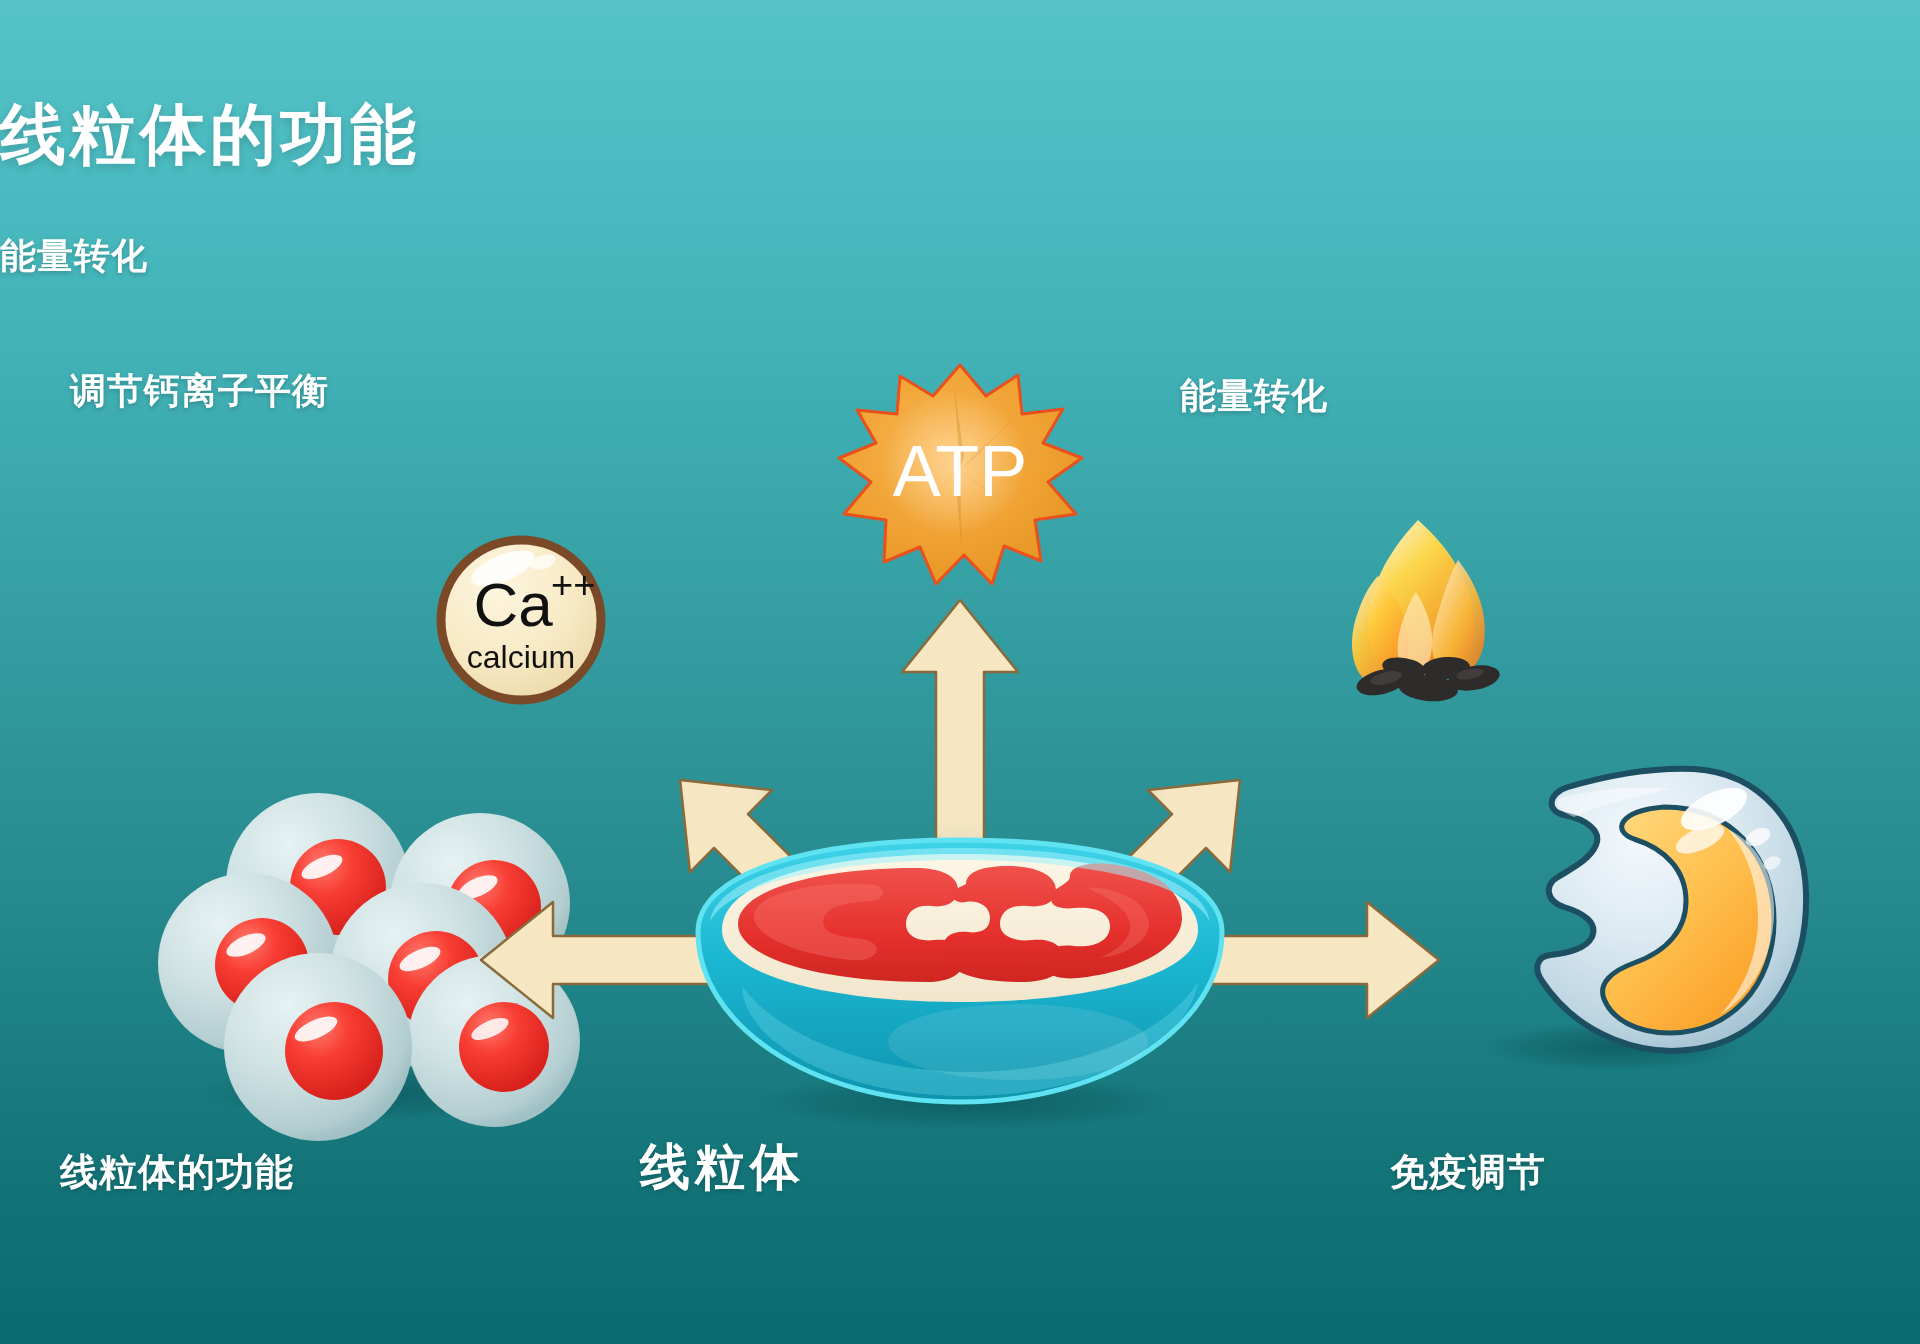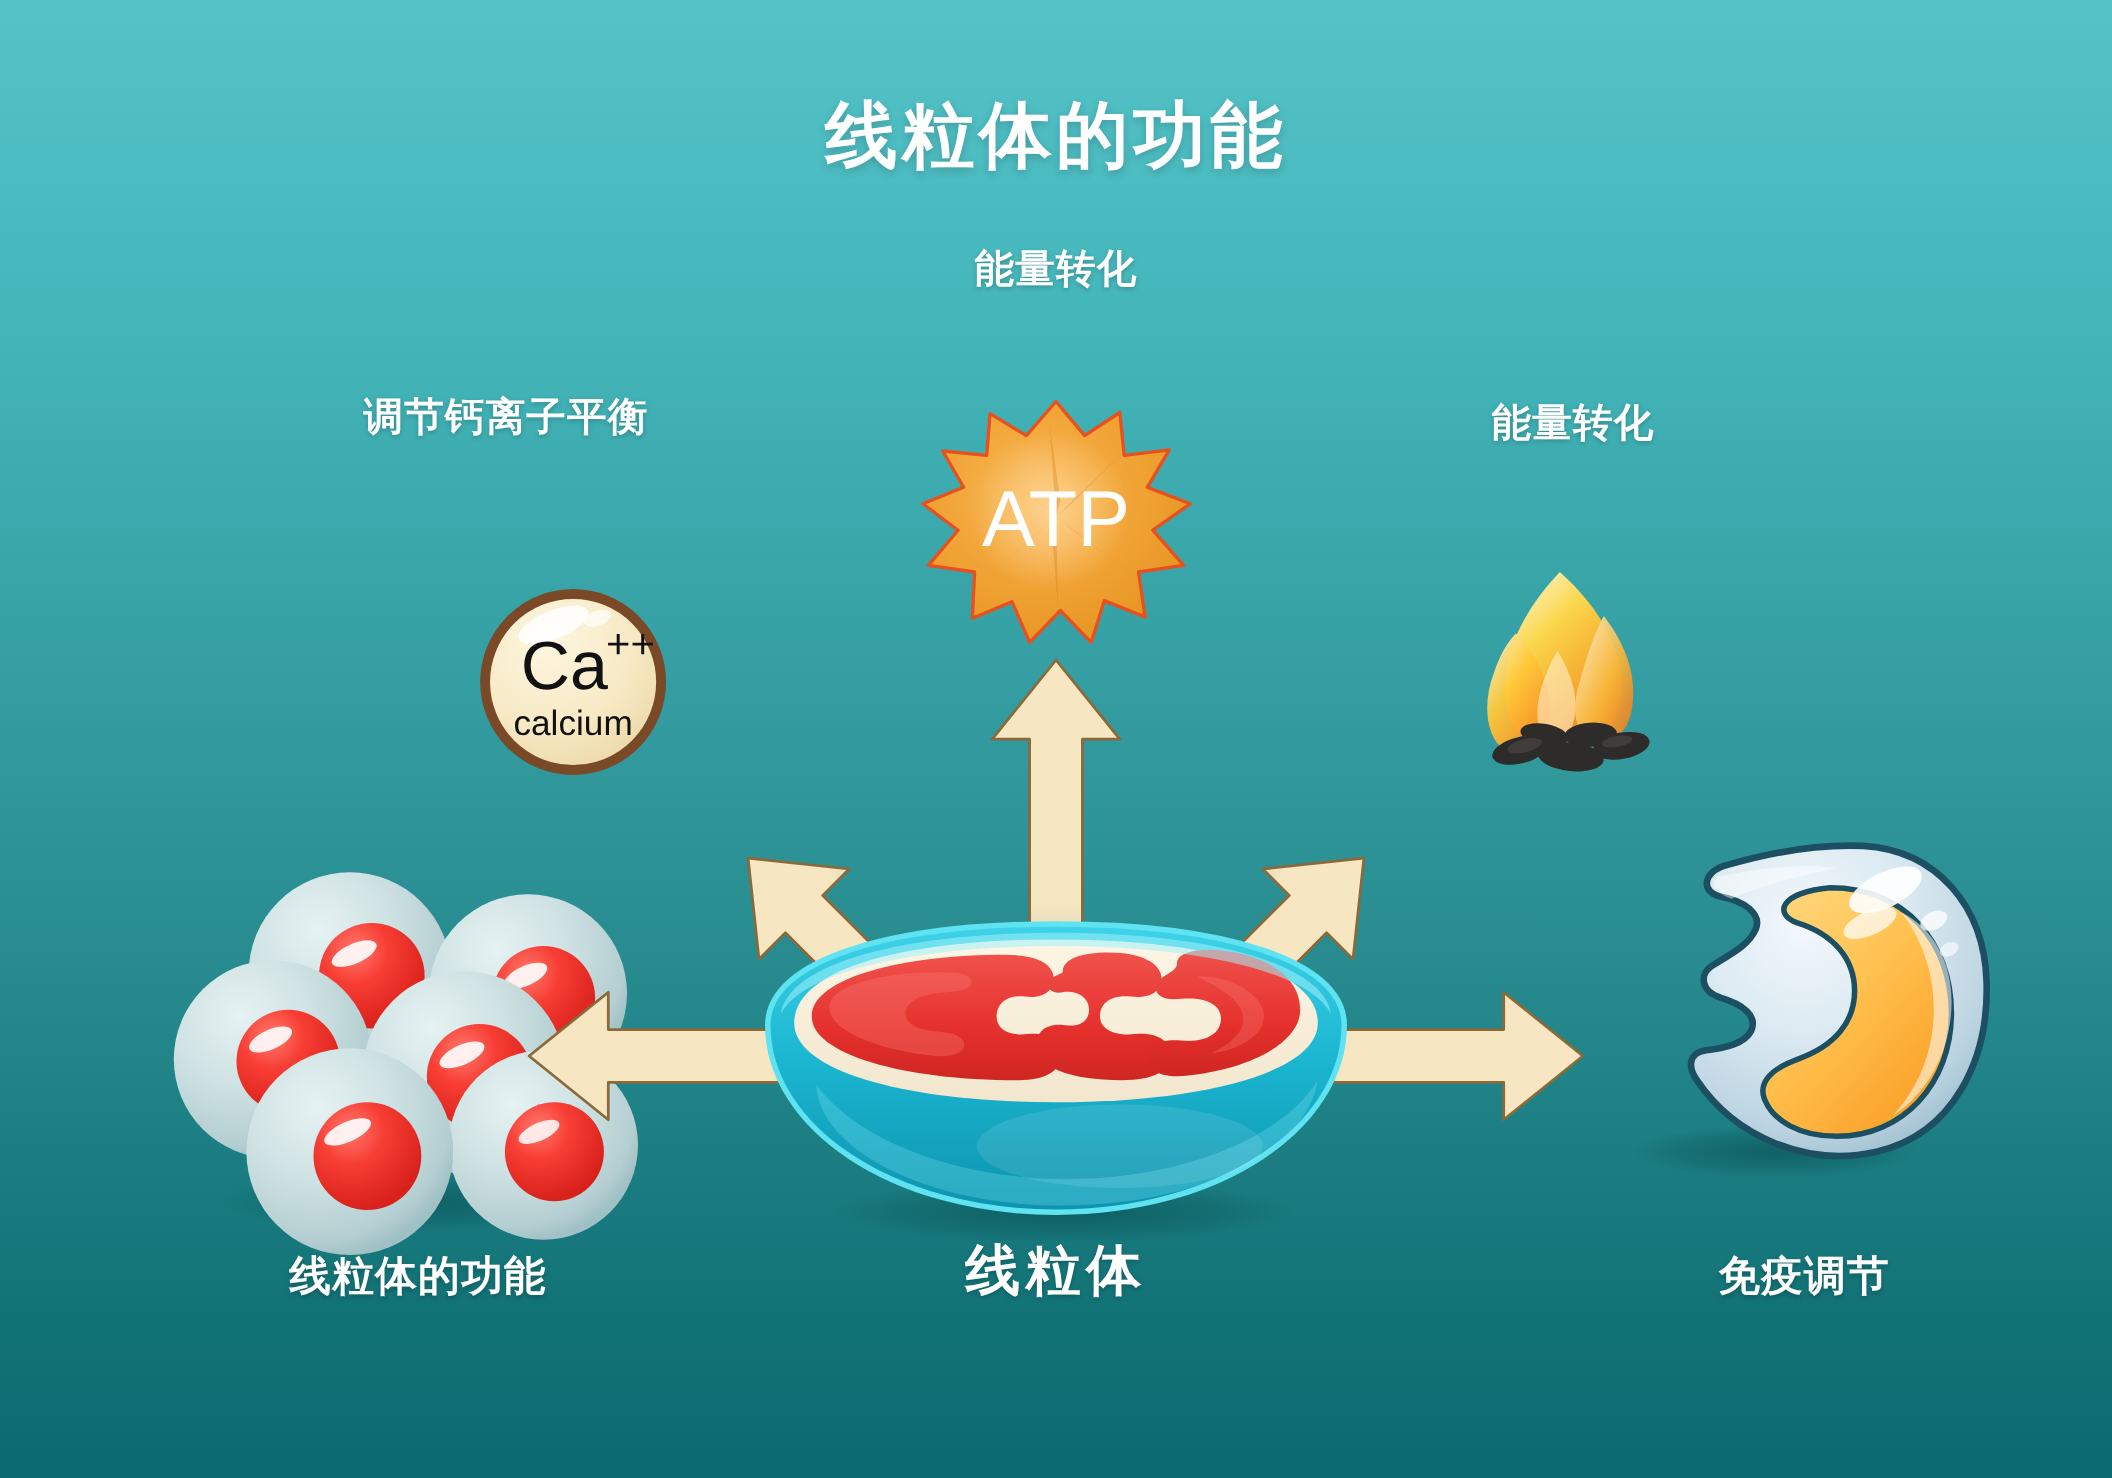--- a/index.html
+++ b/index.html
@@ -21,38 +21,39 @@
         #2d9296 58%,
         #1f8286 74%,
         #137478 88%,
         #0b6a6f 100%);
   }
 
   
   .lbl {
     position: absolute;
     color: #ffffff;
-    text-align: center;
+    text-align: left;
     white-space: nowrap;
     letter-spacing: 1px;
     text-shadow: 0 2px 5px rgba(0,0,0,0.22);
     user-select: none;
+    margin-top: 12px;
   }
   #page-title {
     left: 0; right: 0; top: 78px;
     font-size: 66px;
     font-weight: bold;
     letter-spacing: 4px;
     text-shadow: 0 3px 8px rgba(0,0,0,0.18);
   }
   #label-energy   { left: 0; right: 0; top: 220px; font-size: 36px; font-weight: bold; }
   #label-calcium  { left: 70px; width: 780px; top: 355px; font-size: 36px; font-weight: bold; }
   #label-thermo   { left: 1180px; width: 500px; top: 360px; font-size: 36px; font-weight: bold; }
   #label-prolif   { left: 60px;  width: 640px;  top: 1135px; font-size: 38px; font-weight: bold; }
-  #label-mito     { left: 620px; width: 680px;  top: 1122px; font-size: 50px; font-weight: bold; letter-spacing: 5px; }
+  #label-mito     { left: 640px; width: 680px;  top: 1122px; font-size: 50px; font-weight: bold; letter-spacing: 5px; }
   #label-immune   { left: 1390px; width: 500px; top: 1135px; font-size: 38px; font-weight: bold; }
 
   
   svg.layer {
     position: absolute;
     left: 0; top: 0;
     width: 1920px;
     height: 1344px;
     overflow: visible;
   }

